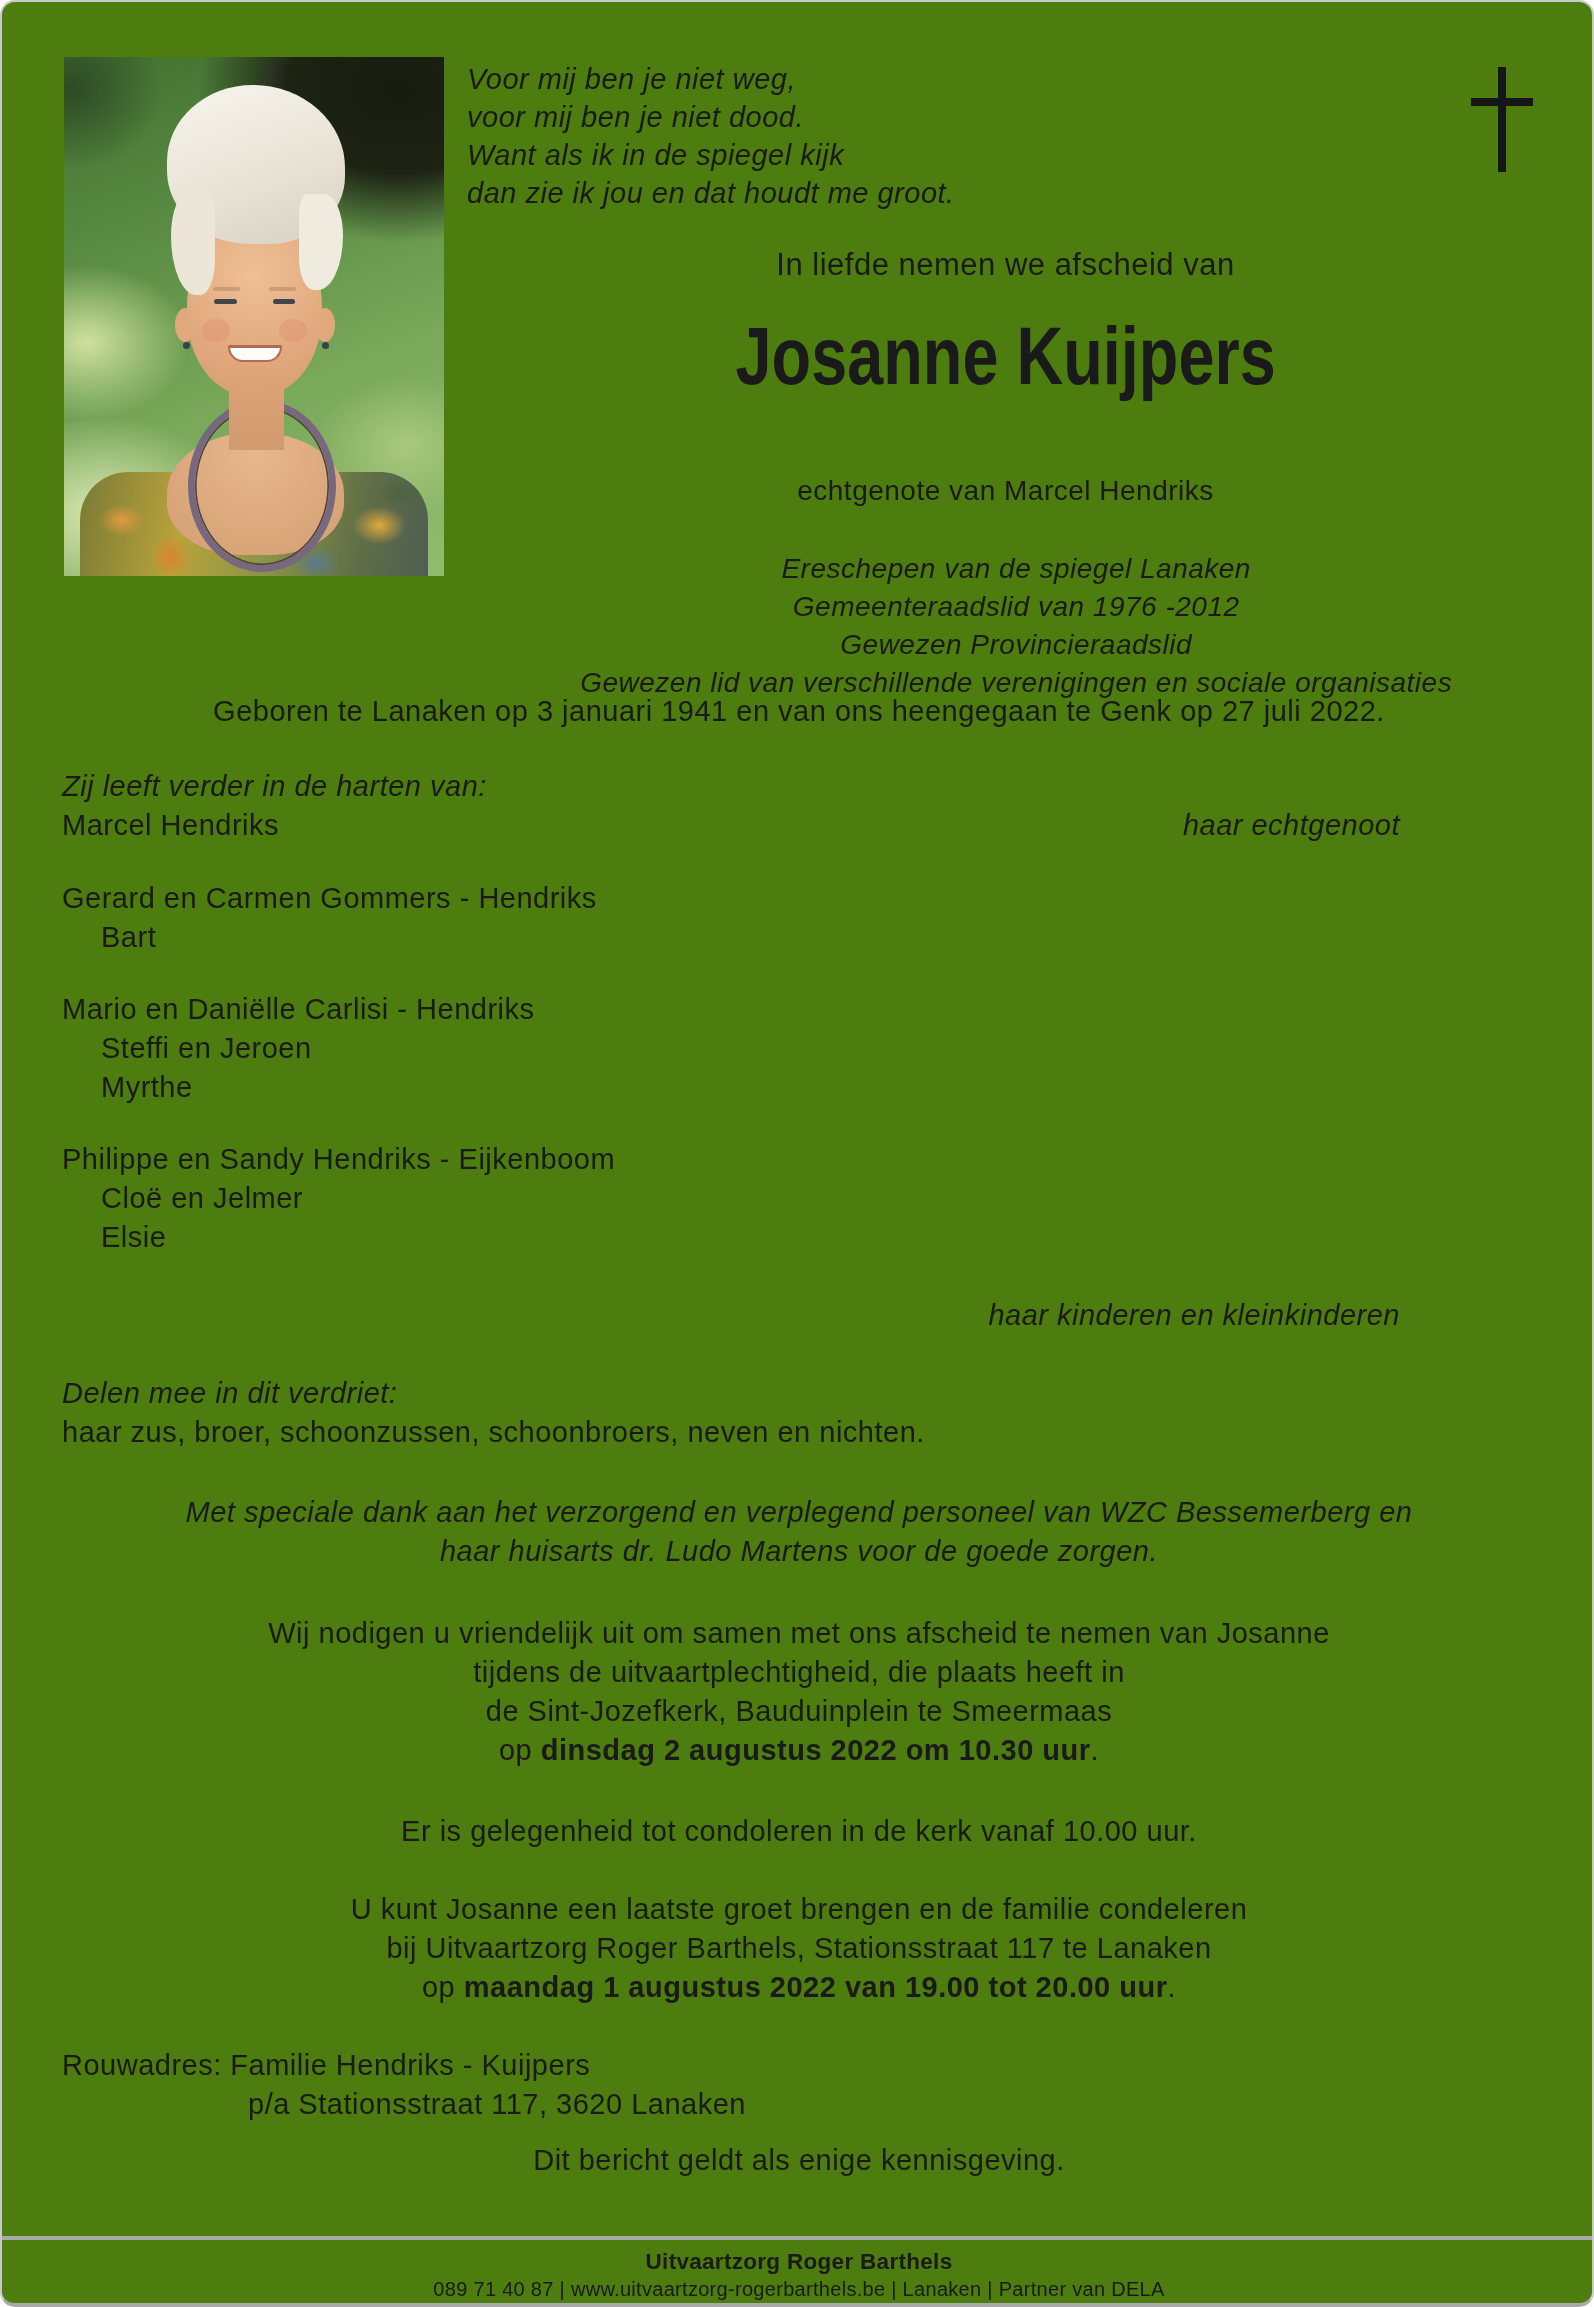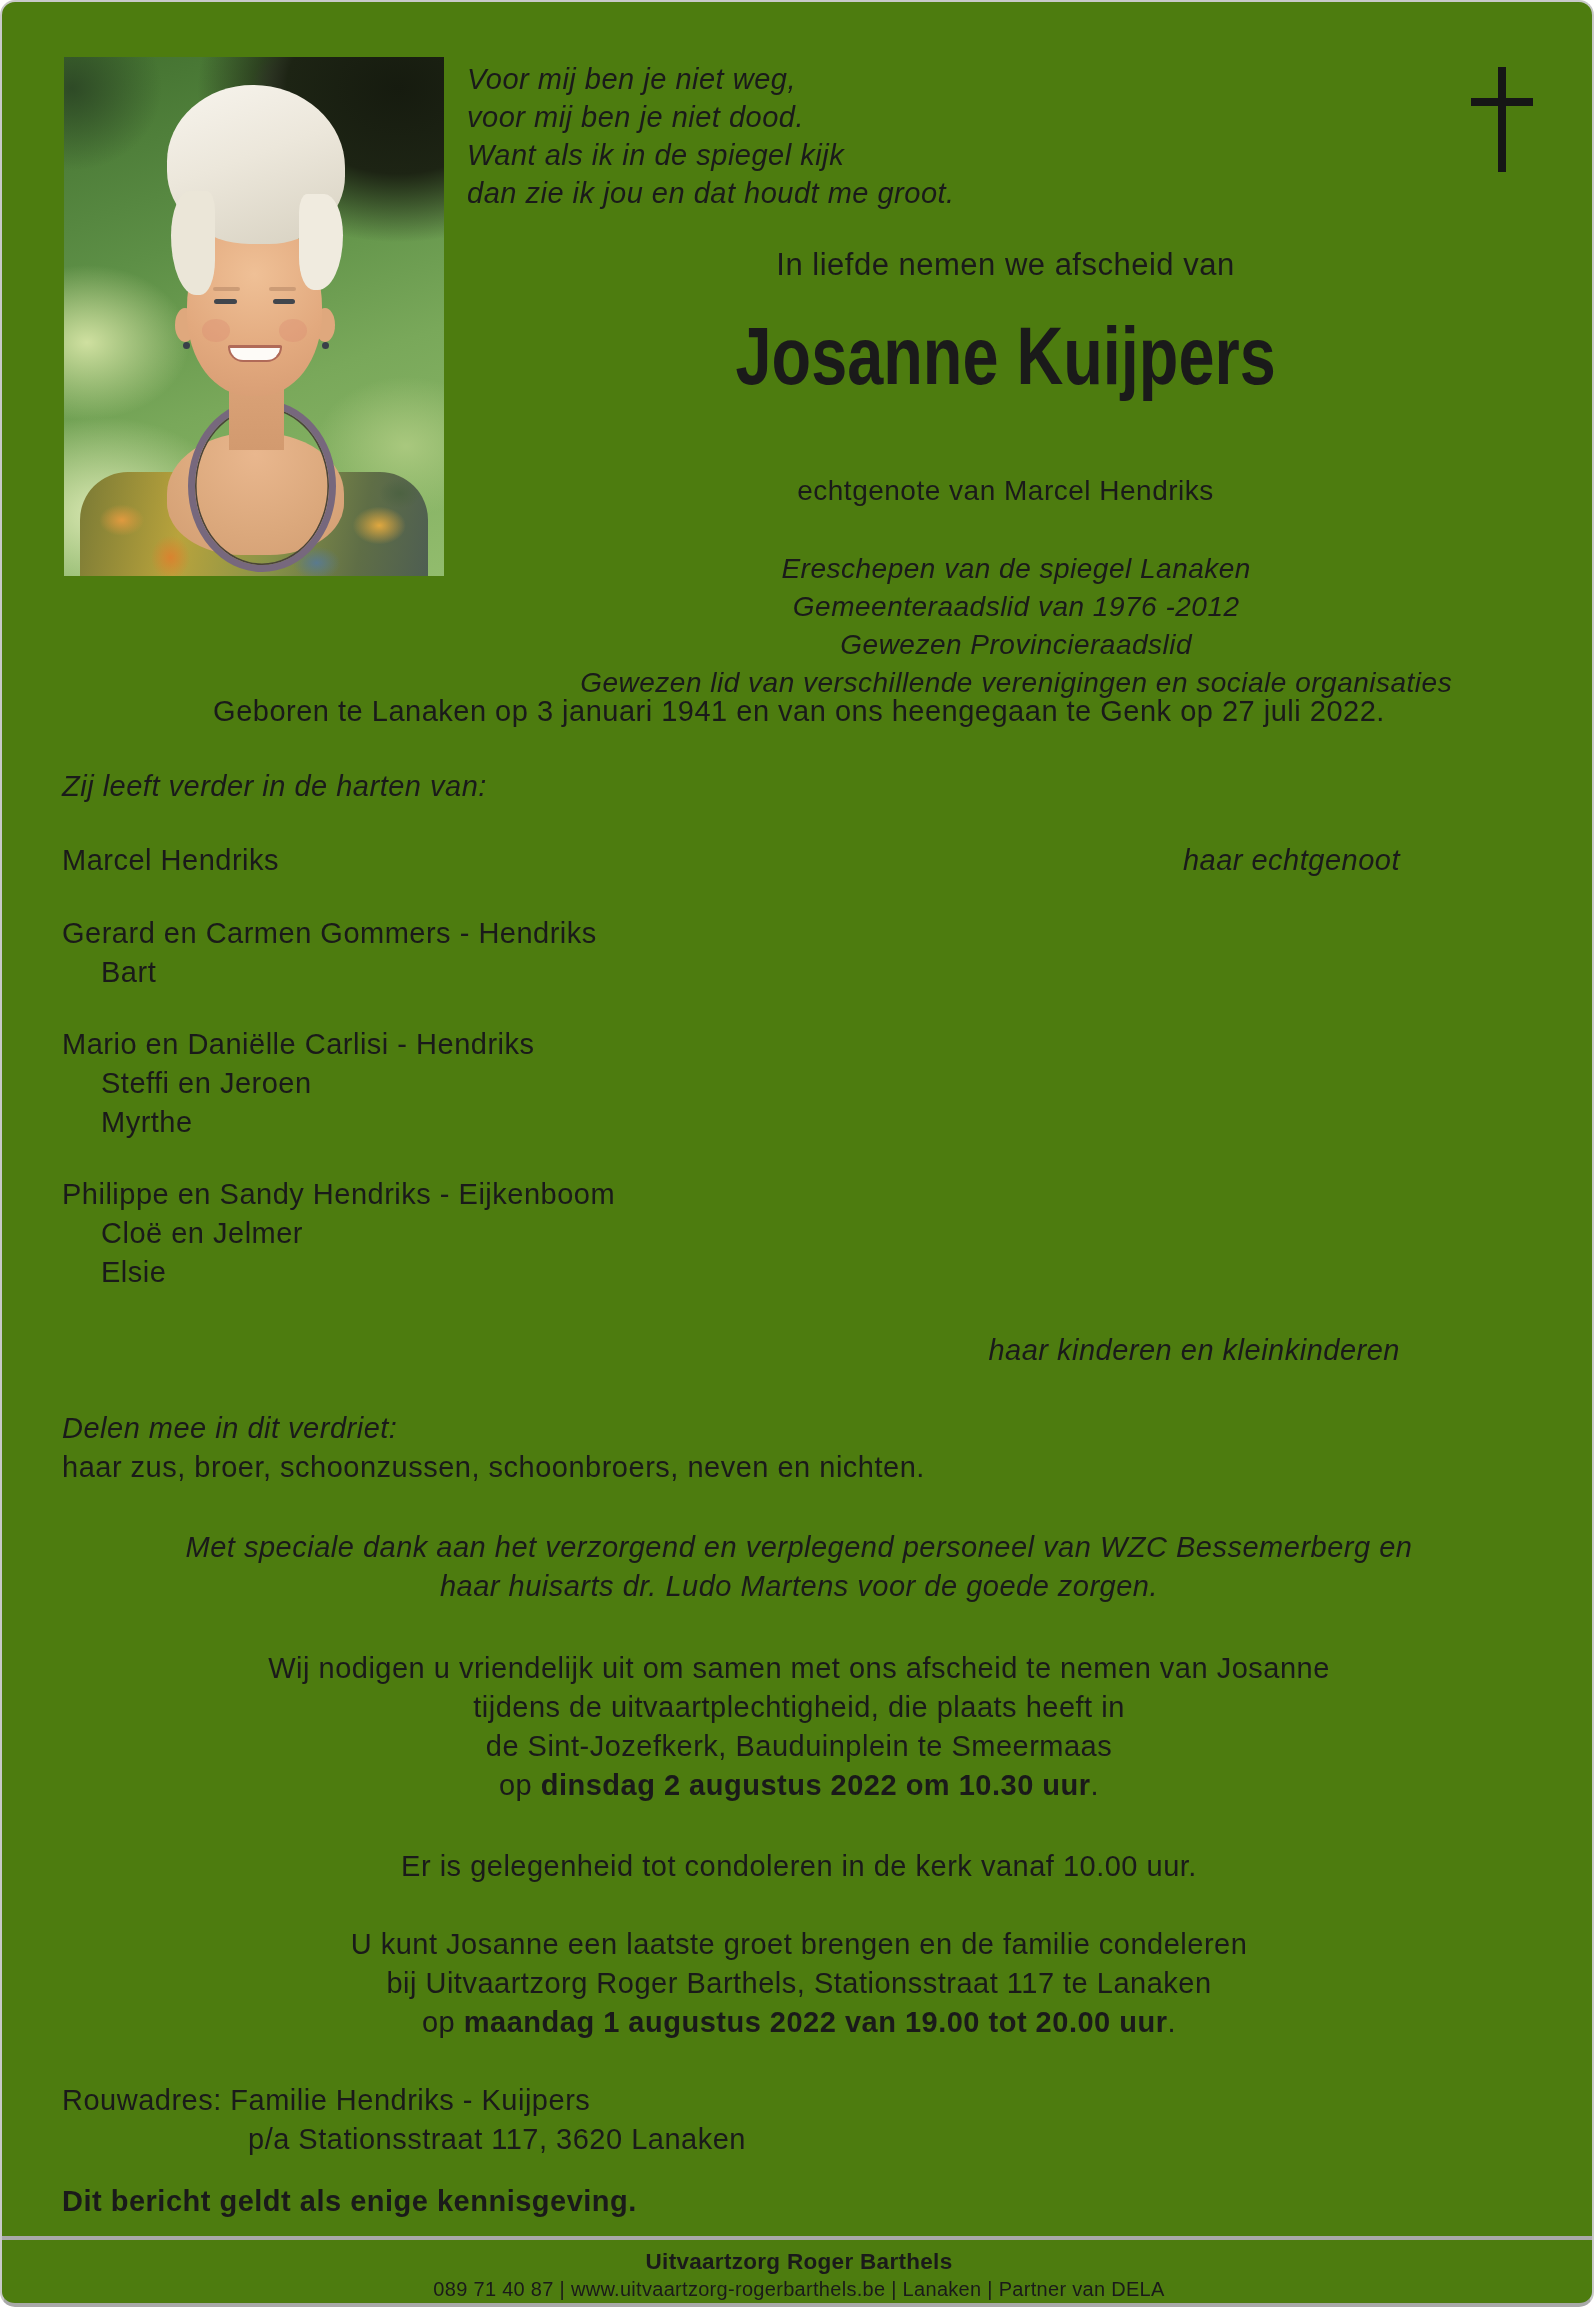--- a/index.html
+++ b/index.html
@@ -75,35 +75,35 @@
   .honors{margin-top:43px;text-align:center;font-style:italic;font-size:28px;line-height:38px;padding-left:21.4px;}
   
   .main{position:absolute;left:0;top:686px;width:1594px;box-sizing:border-box;
     padding:0 60px;font-size:29px;line-height:39px;}
   .bline{white-space:nowrap;}
   .center{text-align:center;}
   .it{font-style:italic;}
   .geboren{margin-top:4.3px;}
   .survivors-intro{margin-top:36px;}
   .row-between{display:flex;justify-content:space-between;align-items:baseline;}
-  .husband-row{margin-top:35px;gap:27px;}
+  .husband-row{gap:27px;}
   .rel-right{margin-right:136px;font-style:italic;}
   .fam1{margin-top:34px;}
   .fam2{margin-top:33px;}
   .fam3{margin-top:33px;}
   .child{padding-left:39px;}
   .kinderen-row{margin-top:39px;text-align:right;}
   .grief{margin-top:39px;}
   .thanks{margin-top:41px;}
   .service{margin-top:43px;}
   .condolence{margin-top:42px;}
   .visitation{margin-top:39px;}
   .rouwadres{margin-top:39px;}
   .indent2{padding-left:186px;}
-  .notice{margin-top:23px;text-align:left;font-weight:bold;}
+  .notice{margin-top:17px;text-align:center;font-weight:normal;}
   
   .divider{position:absolute;left:0;top:2234px;width:1594px;height:3.8px;background:#a9a9a9;}
   .footer{position:absolute;left:0;top:2246px;width:1594px;text-align:center;}
   .footer-company{font-weight:bold;font-size:22.5px;line-height:28px;letter-spacing:0.3px;}
   .footer-info{font-size:20px;line-height:26px;letter-spacing:0.3px;}
 </style>
 </head>
 <body>
 
 <div class="page">

